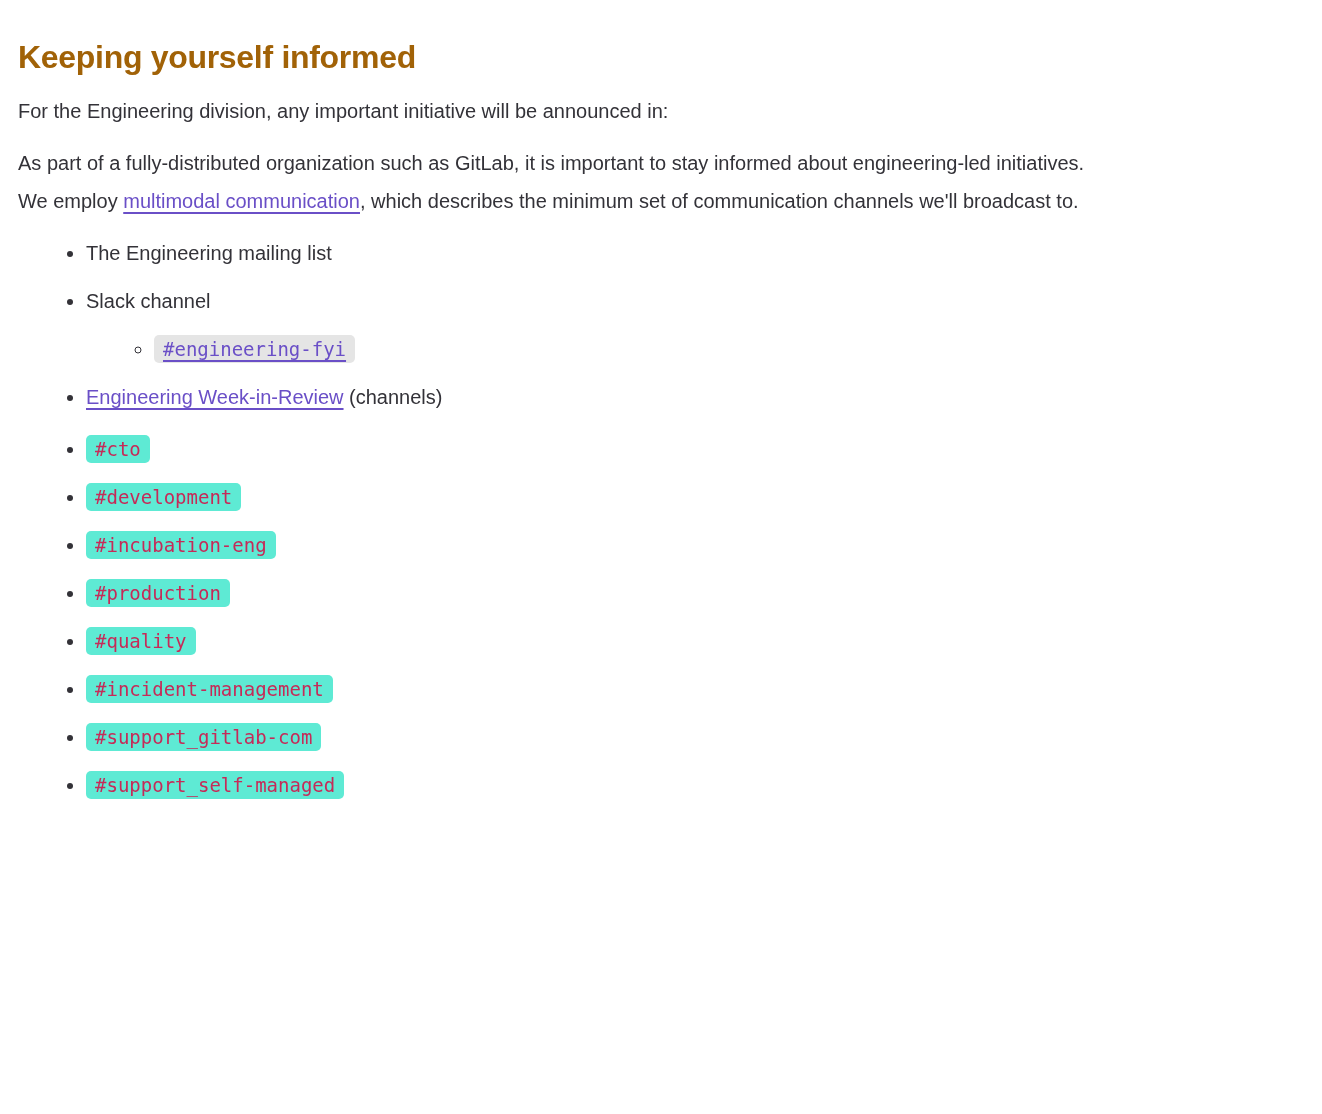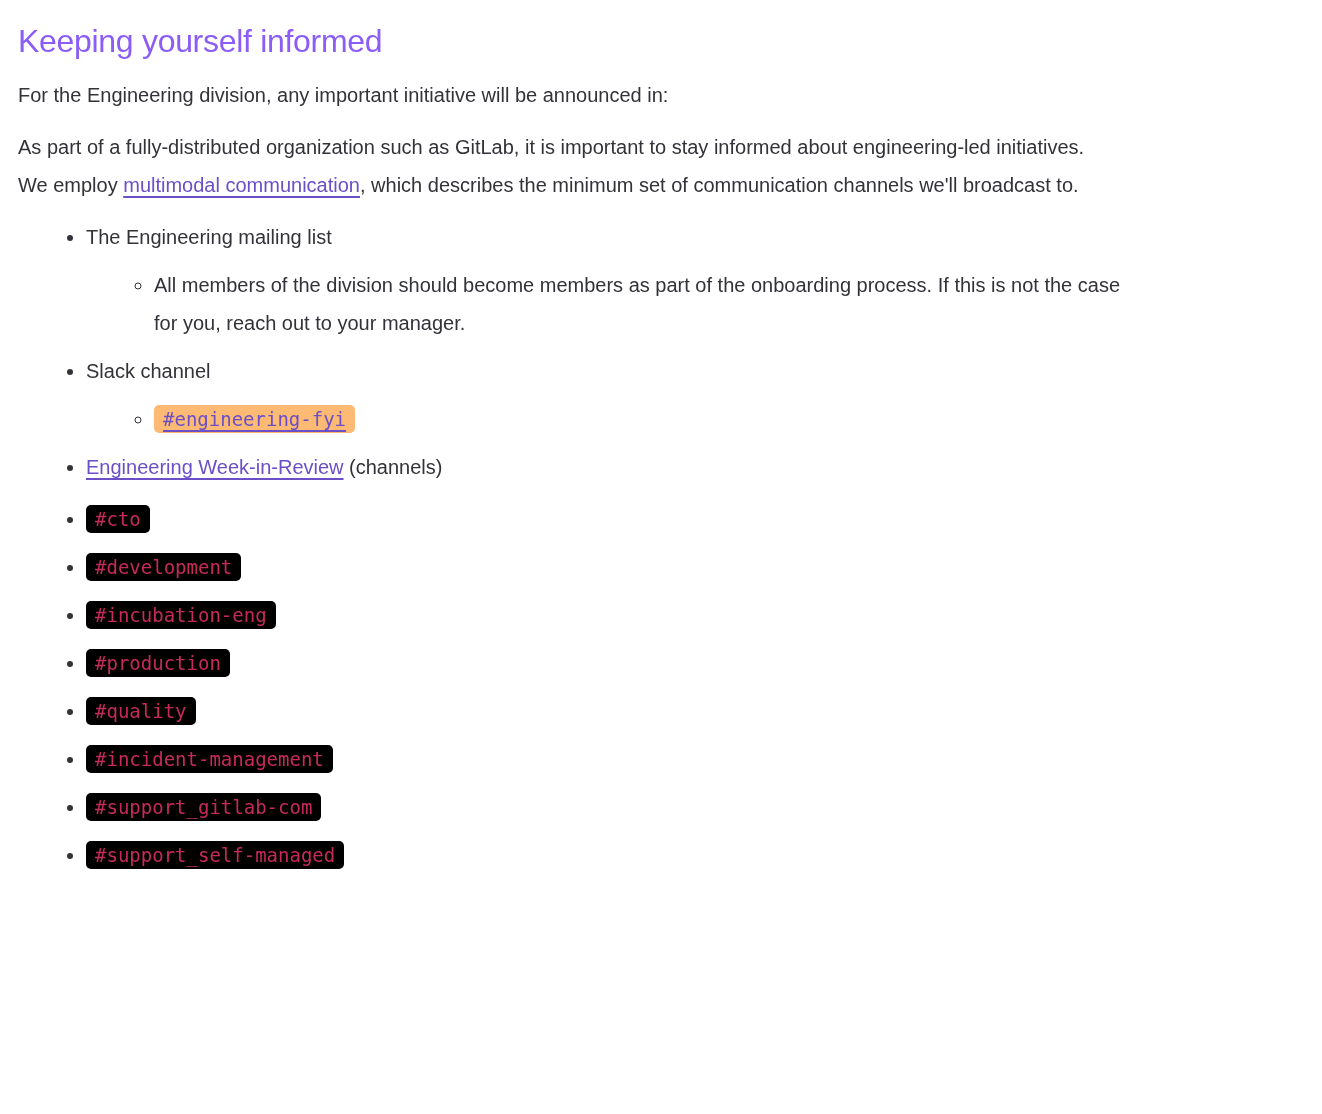--- a/index.html
+++ b/index.html
@@ -13,23 +13,23 @@
     font-family: "Liberation Sans", sans-serif;
     font-size: 20px;
     line-height: 38px;
   }
   .article {
     padding: 0 18px;
   }
   h1 {
     font-size: 32px;
     line-height: 42px;
-    font-weight: 400;
-    color: #8b5cf6;
-    margin: 20px 0 14px 0;
+    font-weight: 700;
+    color: #a16207;
+    margin: 36px 0 14px 0;
     letter-spacing: -0.3px;
   }
   p { margin: 14px 0; }
   ul {
     margin: 14px 0;
     padding-left: 64px;
   }
   ul ul { margin: 10px 0; }
   li { margin: 10px 4px; }
   ul         { list-style-type: disc; }
@@ -38,51 +38,48 @@
   a {
     color: #6a4fc7;
     text-decoration: underline;
     text-decoration-thickness: 2px;
     text-underline-offset: 4px;
   }
   code.chip {
     font-family: "DejaVu Sans Mono", "Liberation Mono", monospace;
     font-size: 19px;
     color: #c62a58;
-    background: #000000;
+    background: #5eead4;
     padding: 3px 9px;
     border-radius: 5px;
   }
   a > code.chip-link, code.chip-link {
     font-family: "DejaVu Sans Mono", "Liberation Mono", monospace;
     font-size: 19px;
     color: #6a4fc7;
-    background: #fdba74;
+    background: #e5e5e5;
     padding: 3px 9px;
     border-radius: 5px;
   }
 </style>
 </head>
 <body>
 
 <div class="article">
 
   <h1>Keeping yourself informed</h1>
 
   <p>For the Engineering division, any important initiative will be announced in:</p>
 
   <p><span>As part of a fully-distributed organization such as GitLab, it is important to stay informed about engineering-led initiatives.</span><br>
     <span>We employ </span><a href="#">multimodal communication</a><span>, which describes the minimum set of communication channels we'll broadcast to.</span></p>
 
   <ul>
     <li>
       <span>The Engineering mailing list</span>
-      <ul>
-        <li><span>All members of the division should become members as part of the onboarding process. If this is not the case</span><br><span>for you, reach out to your manager.</span></li>
-      </ul>
     </li>
     <li>
       <span>Slack channel</span>
       <ul>
         <li>
           <a href="#"><code class="chip-link">#engineering-fyi</code></a>
         </li>
       </ul>
     </li>
     <li><a href="#">Engineering Week-in-Review</a><span> (channels)</span></li>

